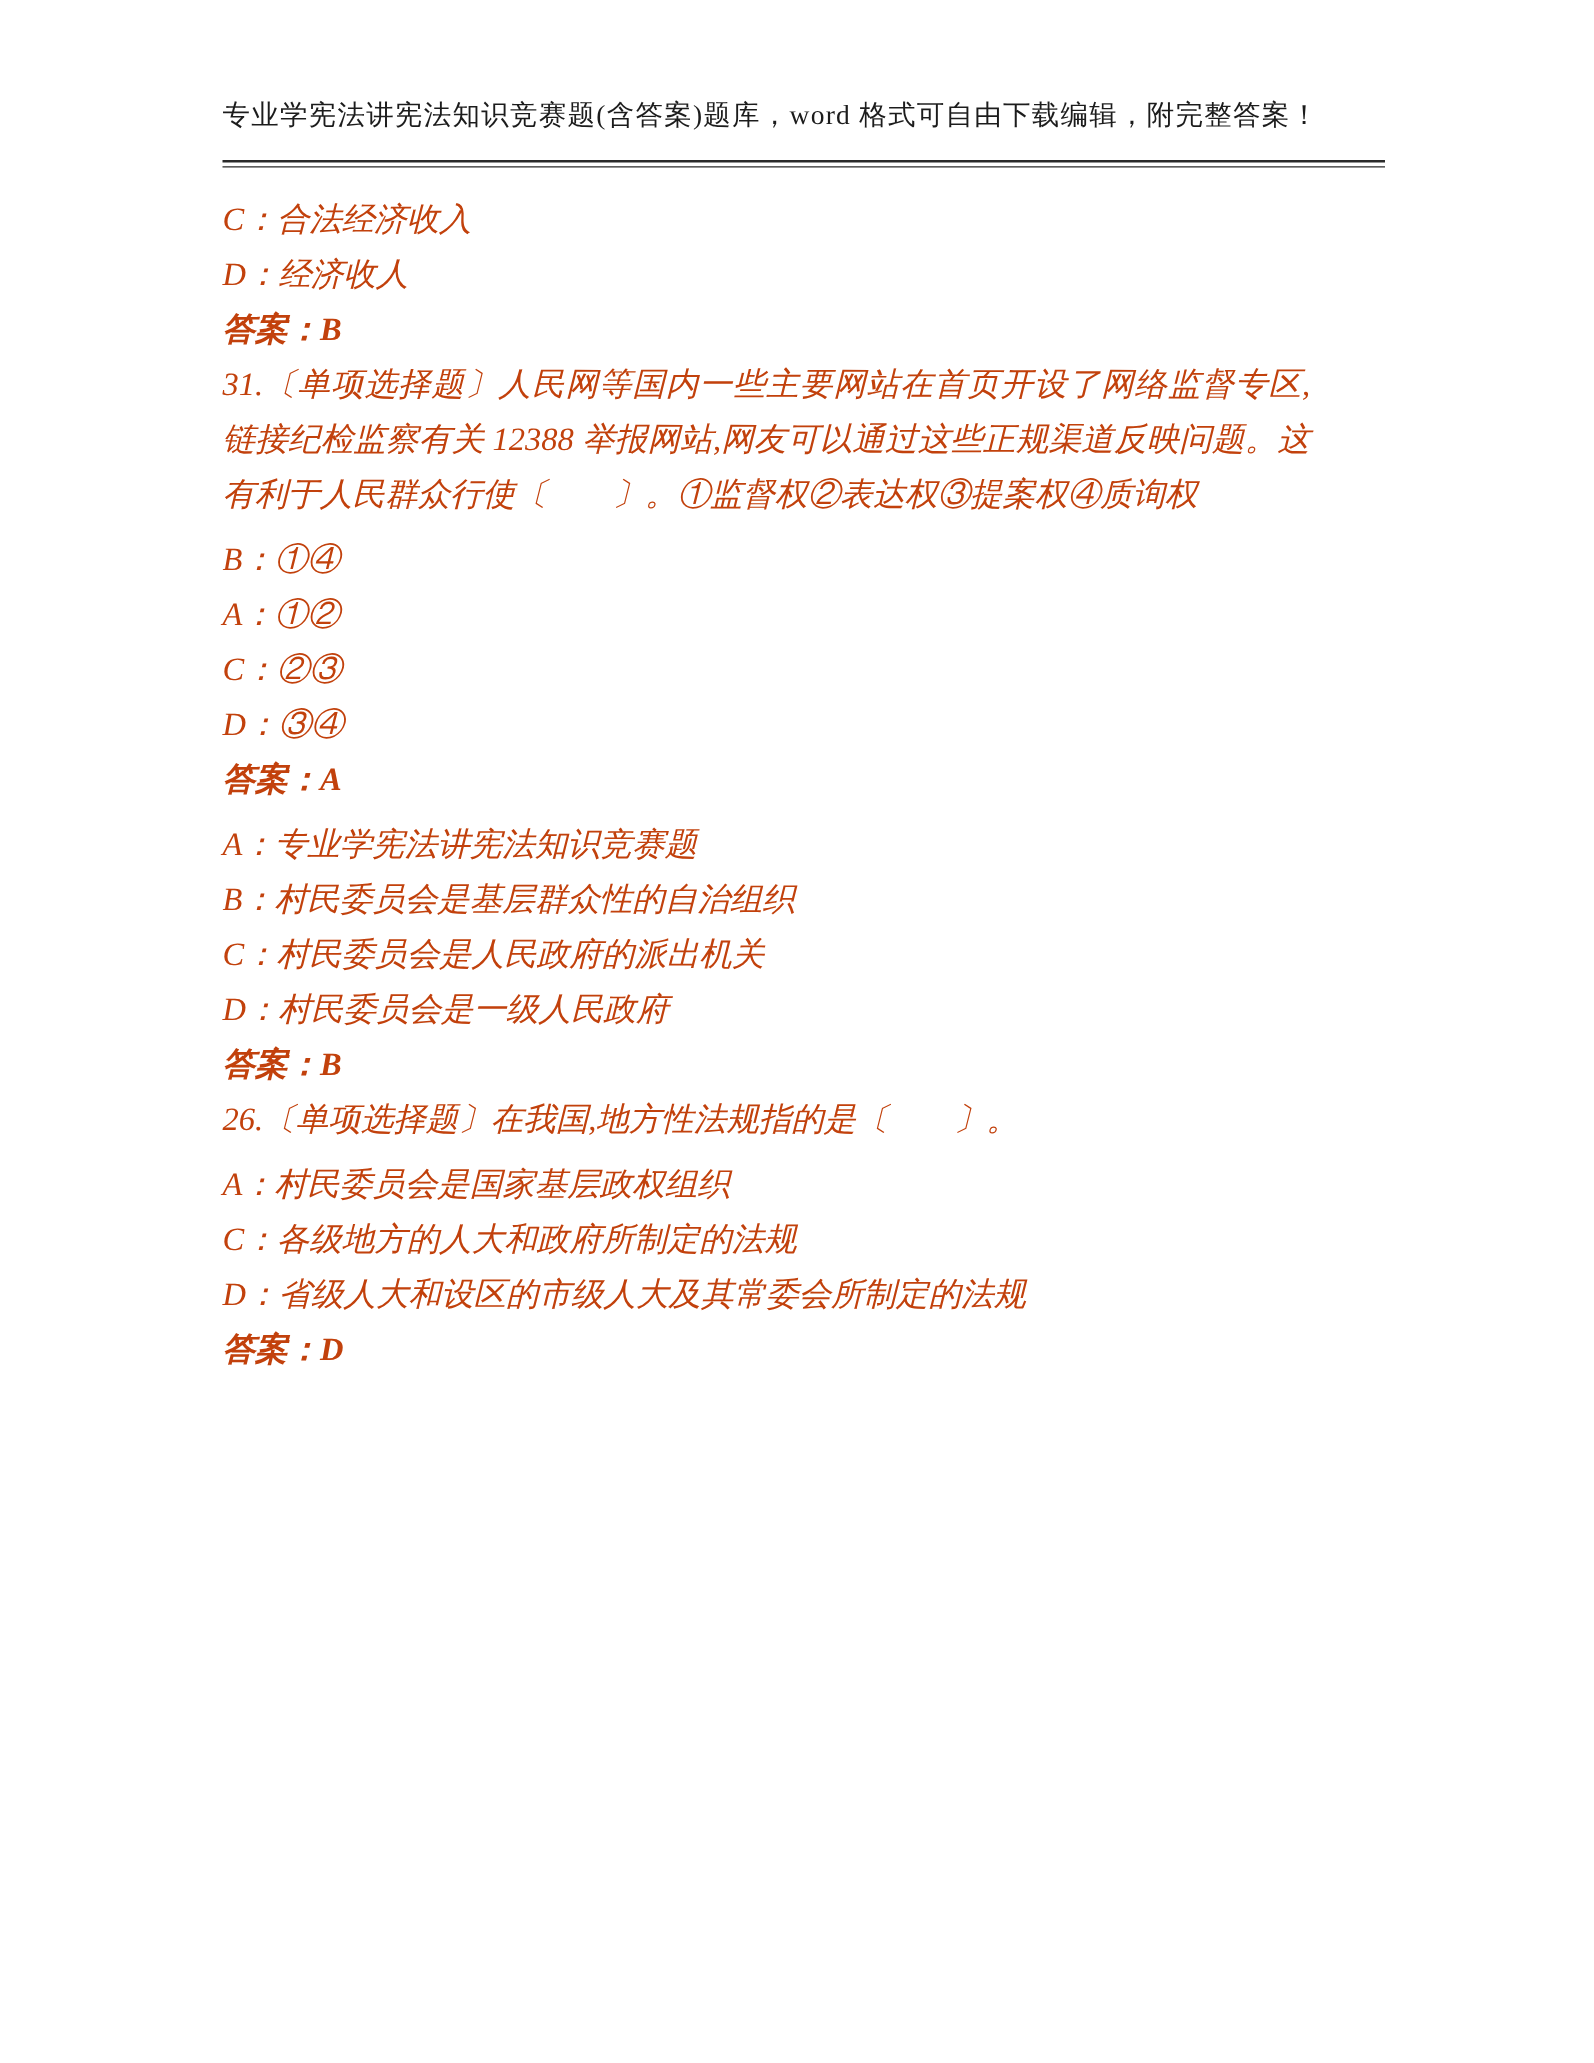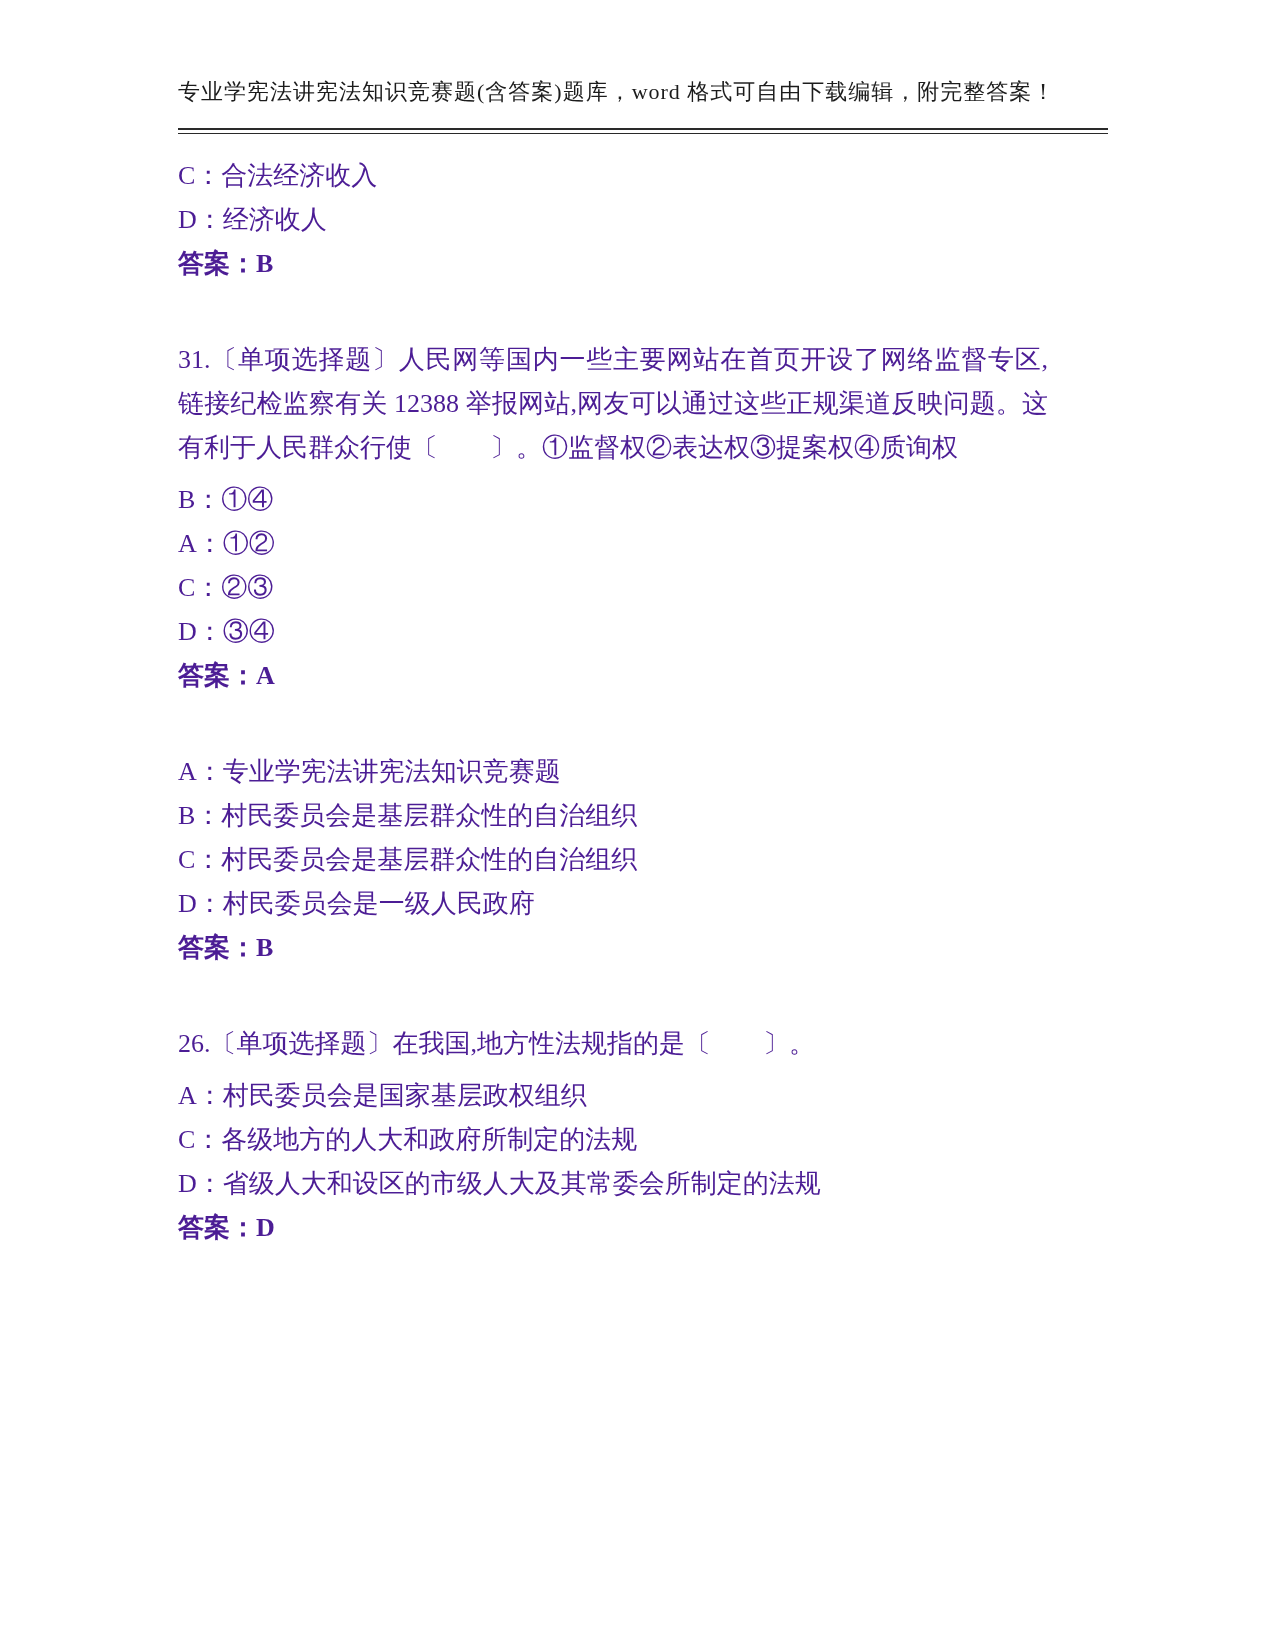--- a/index.html
+++ b/index.html
@@ -29,27 +29,27 @@
     margin-top: 16px;
     height: 6px;
     border-top: 2px solid #2a2a2a;
     border-bottom: 1px solid #2a2a2a;
     width: 930px;
   }
   .content {
     width: 870px;
     font-size: 26px;
     line-height: 44px;
-    color: #4c1d95;
+    color: #c2410c;
+    font-style: italic;
   }
   .fragment {
     margin-top: 20px;
   }
   .question-block {
-    margin-top: 52px;
   }
   .question-text {
     text-align: justify;
   }
   .options {
     margin-top: 8px;
   }
   .option {
     line-height: 44px;
   }
@@ -86,21 +86,21 @@
         <p class="option">C：②③</p>
         <p class="option">D：③④</p>
       </div>
       <p class="answer">答案：A</p>
     </section>
 
     <section class="question-block">
       <div class="options">
         <p class="option">A：专业学宪法讲宪法知识竞赛题</p>
         <p class="option">B：村民委员会是基层群众性的自治组织</p>
-        <p class="option">C：村民委员会是基层群众性的自治组织</p>
+        <p class="option">C：村民委员会是人民政府的派出机关</p>
         <p class="option">D：村民委员会是一级人民政府</p>
       </div>
       <p class="answer">答案：B</p>
     </section>
 
     <section class="question-block">
       <p class="question-text">26.〔单项选择题〕在我国,地方性法规指的是〔　　〕。</p>
       <div class="options">
         <p class="option">A：村民委员会是国家基层政权组织</p>
         <p class="option">C：各级地方的人大和政府所制定的法规</p>

